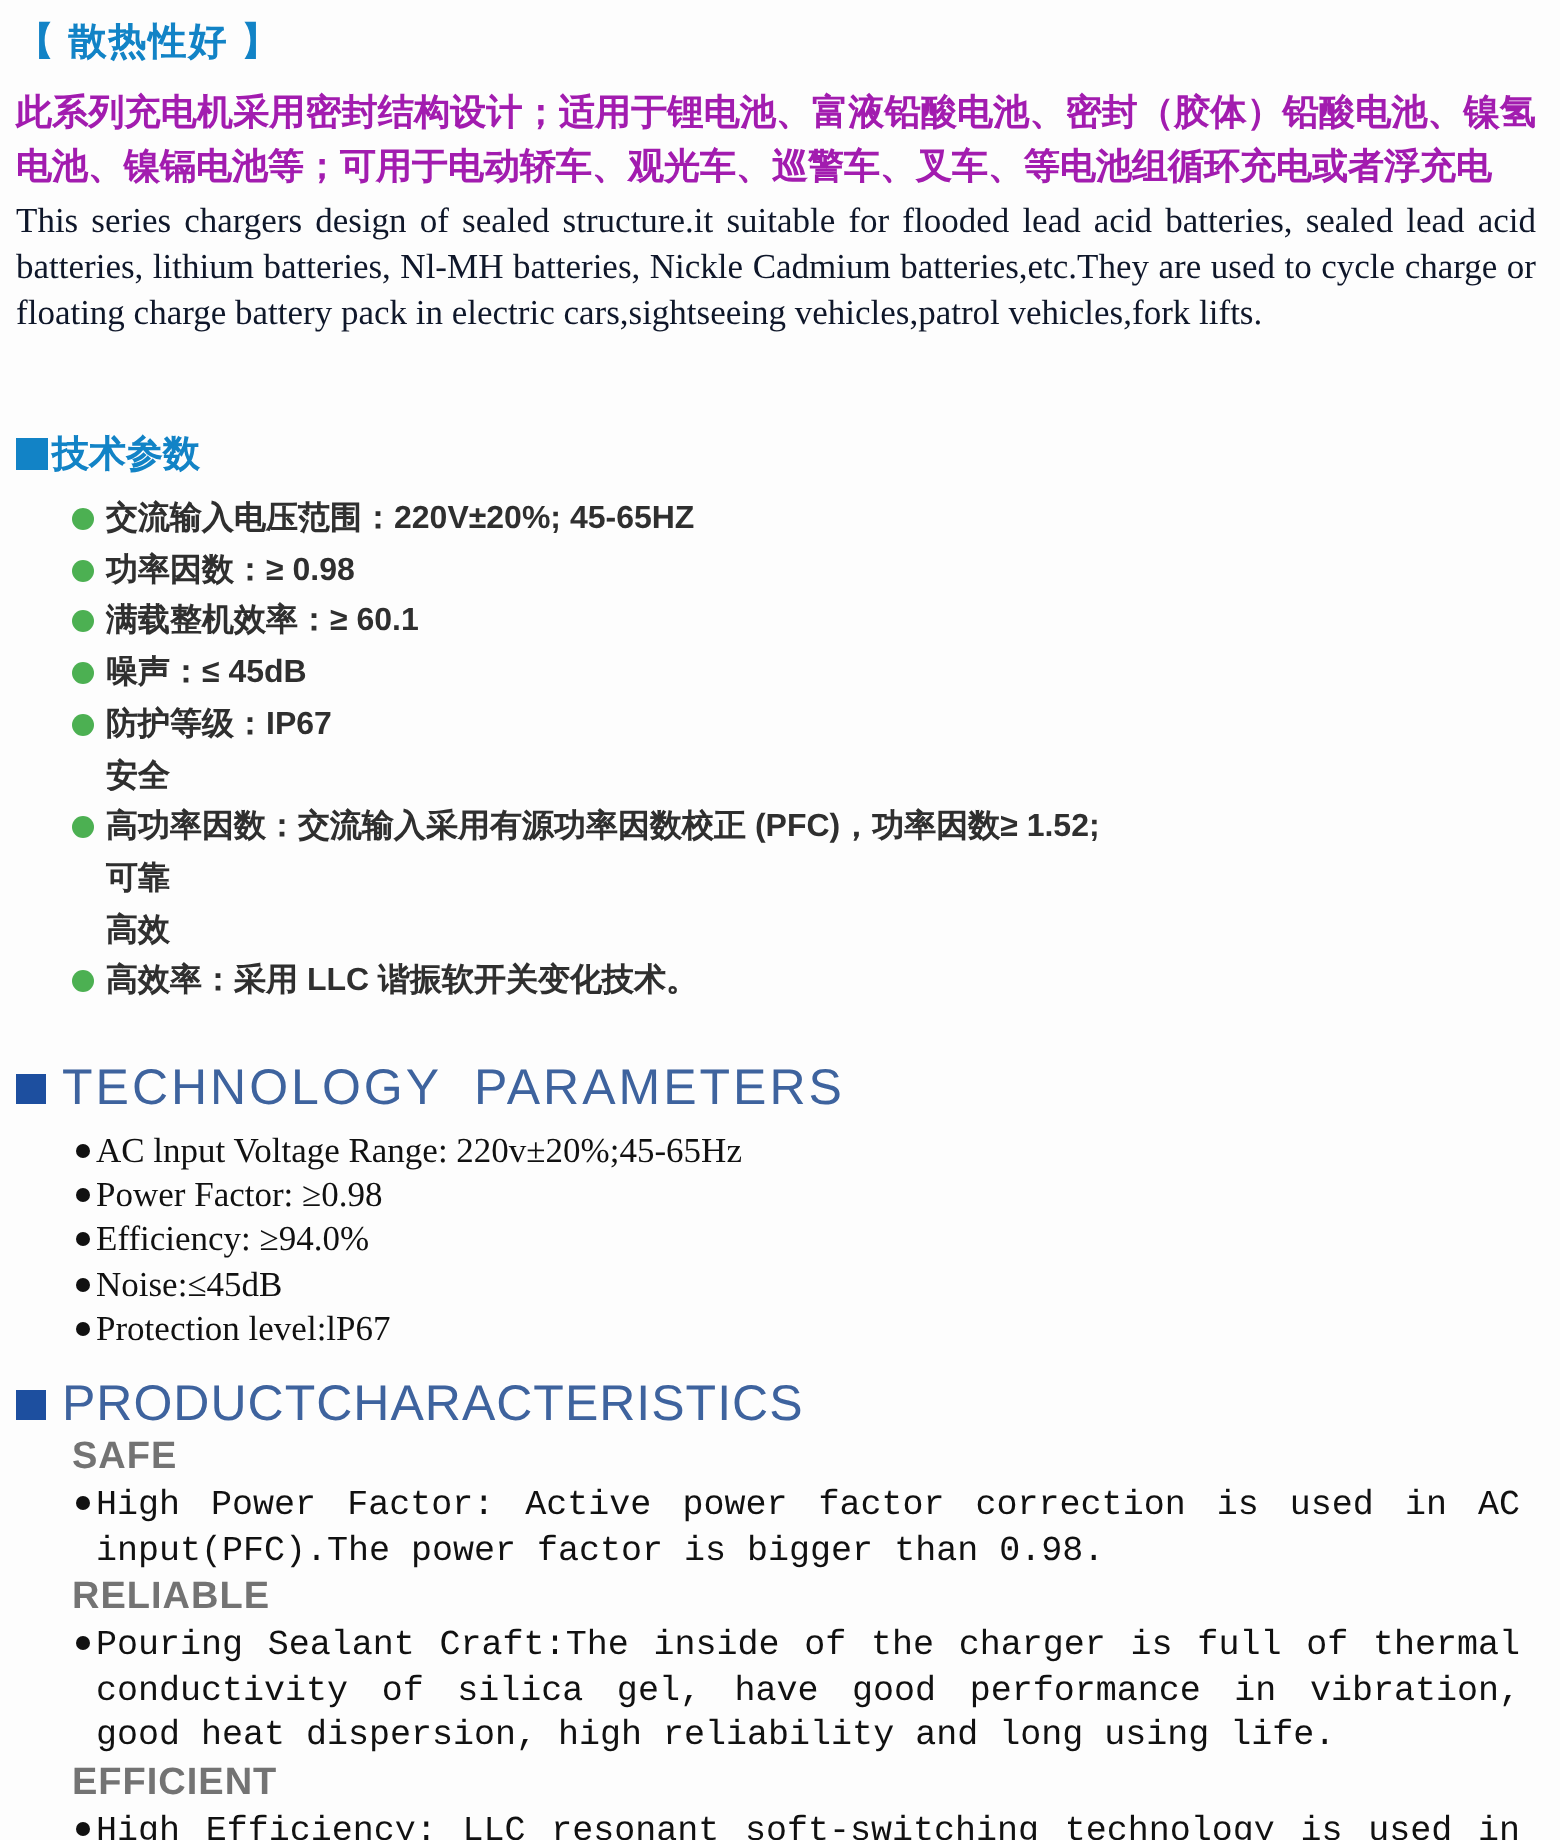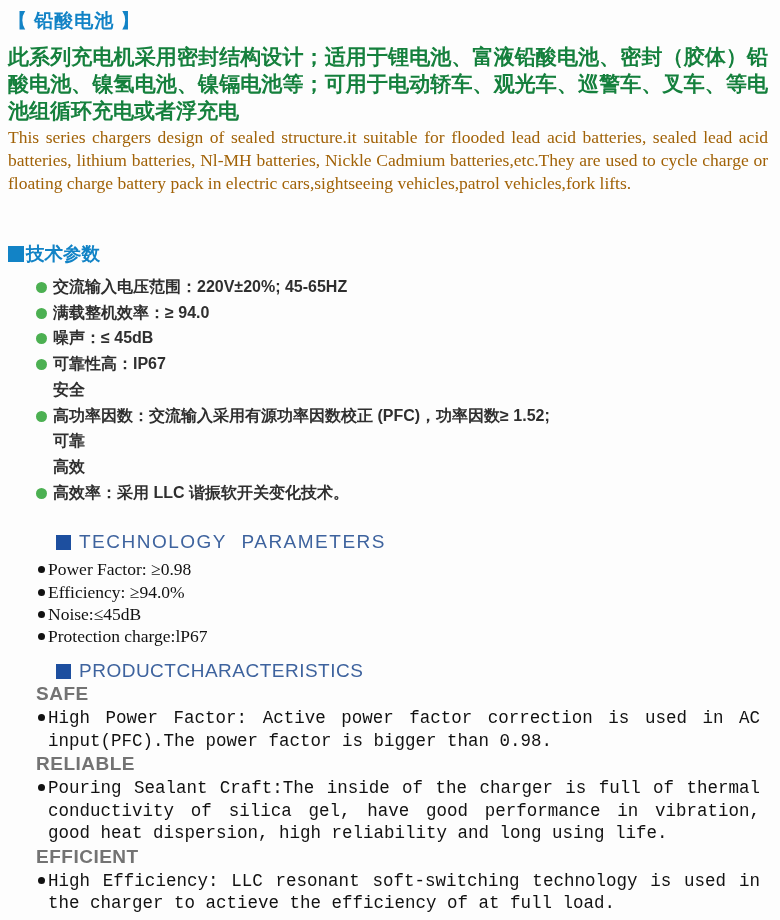--- a/index.html
+++ b/index.html
@@ -15,32 +15,32 @@
 
   
   .zh-title {
     color: #1283c6;
     font-size: 19px;
     font-weight: bold;
     margin: 2px 0 9px 0;
     letter-spacing: 1px;
   }
   .zh-para {
-    font-size: 21px;
+    font-size: 18px;
     font-weight: bold;
     line-height: 27px;
-    color: #15803d;
+    color: #a21caf;
     text-align: justify;
     margin: 0 0 2px 0;
   }
   .en-para {
     font-family: "Liberation Serif", serif;
     font-size: 17.5px;
     line-height: 23px;
-    color: #a16207;
+    color: #0f172a;
     text-align: justify;
     margin: 0;
   }
 
   
   .sec-header {
     display: flex;
     align-items: center;
     margin: 0;
   }
@@ -54,23 +54,22 @@
     font-weight: bold;
     margin-top: 46px;
   }
   .sec-header.azure .sq {
     width: 16px; height: 16px;
     background: #1283c6;
     margin-right: 2px;
   }
   .sec-header.navy {
     color: #3e639e;
-    font-size: 19px;
+    font-size: 25px;
     font-weight: normal;
-    margin-left: 48px;
   }
   .sec-header.navy .sq {
     width: 15px; height: 15px;
     background: #1d4f9f;
     margin-right: 8px;
   }
   .sec-header.tech-en { margin-top: 26px; letter-spacing: 1.5px; word-spacing: 8px; }
   .sec-header.prod    { margin-top: 13px; letter-spacing: 0.5px; }
 
   
@@ -131,49 +130,51 @@
     text-indent: -10px;
     width: 722px;
     text-align: justify;
   }
 </style>
 </head>
 <body>
 
 <div class="page">
 
-  <div class="zh-title">【 铅酸电池 】</div>
+  <div class="zh-title">【 散热性好 】</div>
   <p class="zh-para">此系列充电机采用密封结构设计；适用于锂电池、富液铅酸电池、密封（胶体）铅酸电池、镍氢电池、镍镉电池等；可用于电动轿车、观光车、巡警车、叉车、等电池组循环充电或者浮充电</p>
   <p class="en-para">This series chargers design of sealed structure.it suitable for flooded lead acid batteries, sealed lead acid batteries, lithium batteries, Nl-MH batteries, Nickle Cadmium batteries,etc.They are used to cycle charge or floating charge battery pack in electric cars,sightseeing vehicles,patrol vehicles,fork lifts.</p>
 
   <div class="sec-header azure">
     <span class="sq"></span>
     <span>技术参数</span>
   </div>
   <ul class="zh-list">
     <li><span class="gbullet"></span><span>交流输入电压范围：220V±20%; 45-65HZ</span></li>
-    <li><span class="gbullet"></span><span>满载整机效率：≥ 94.0</span></li>
+    <li><span class="gbullet"></span><span>功率因数：≥ 0.98</span></li>
+    <li><span class="gbullet"></span><span>满载整机效率：≥ 60.1</span></li>
     <li><span class="gbullet"></span><span>噪声：≤ 45dB</span></li>
-    <li><span class="gbullet"></span><span>可靠性高：IP67</span></li>
+    <li><span class="gbullet"></span><span>防护等级：IP67</span></li>
     <li class="cont"><span>安全</span></li>
     <li><span class="gbullet"></span><span>高功率因数：交流输入采用有源功率因数校正 (PFC)，功率因数≥ 1.52;</span></li>
     <li class="cont"><span>可靠</span></li>
     <li class="cont"><span>高效</span></li>
     <li><span class="gbullet"></span><span>高效率：采用 LLC 谐振软开关变化技术。</span></li>
   </ul>
 
   <div class="sec-header navy tech-en">
     <span class="sq"></span>
     <span>TECHNOLOGY PARAMETERS</span>
   </div>
   <ul class="en-list">
+    <li><span class="dot"></span><span>AC lnput Voltage Range: 220v±20%;45-65Hz</span></li>
     <li><span class="dot"></span><span>Power Factor: ≥0.98</span></li>
     <li><span class="dot"></span><span>Efficiency: ≥94.0%</span></li>
     <li><span class="dot"></span><span>Noise:≤45dB</span></li>
-    <li><span class="dot"></span><span>Protection charge:lP67</span></li>
+    <li><span class="dot"></span><span>Protection level:lP67</span></li>
   </ul>
 
   <div class="sec-header navy prod">
     <span class="sq"></span>
     <span>PRODUCTCHARACTERISTICS</span>
   </div>
 
   <div class="green-heading">SAFE</div>
   <p class="char-item"><span class="dot"></span><span>High Power Factor: Active power factor correction is used in AC input(PFC).The power factor is bigger than 0.98.</span></p>
 

